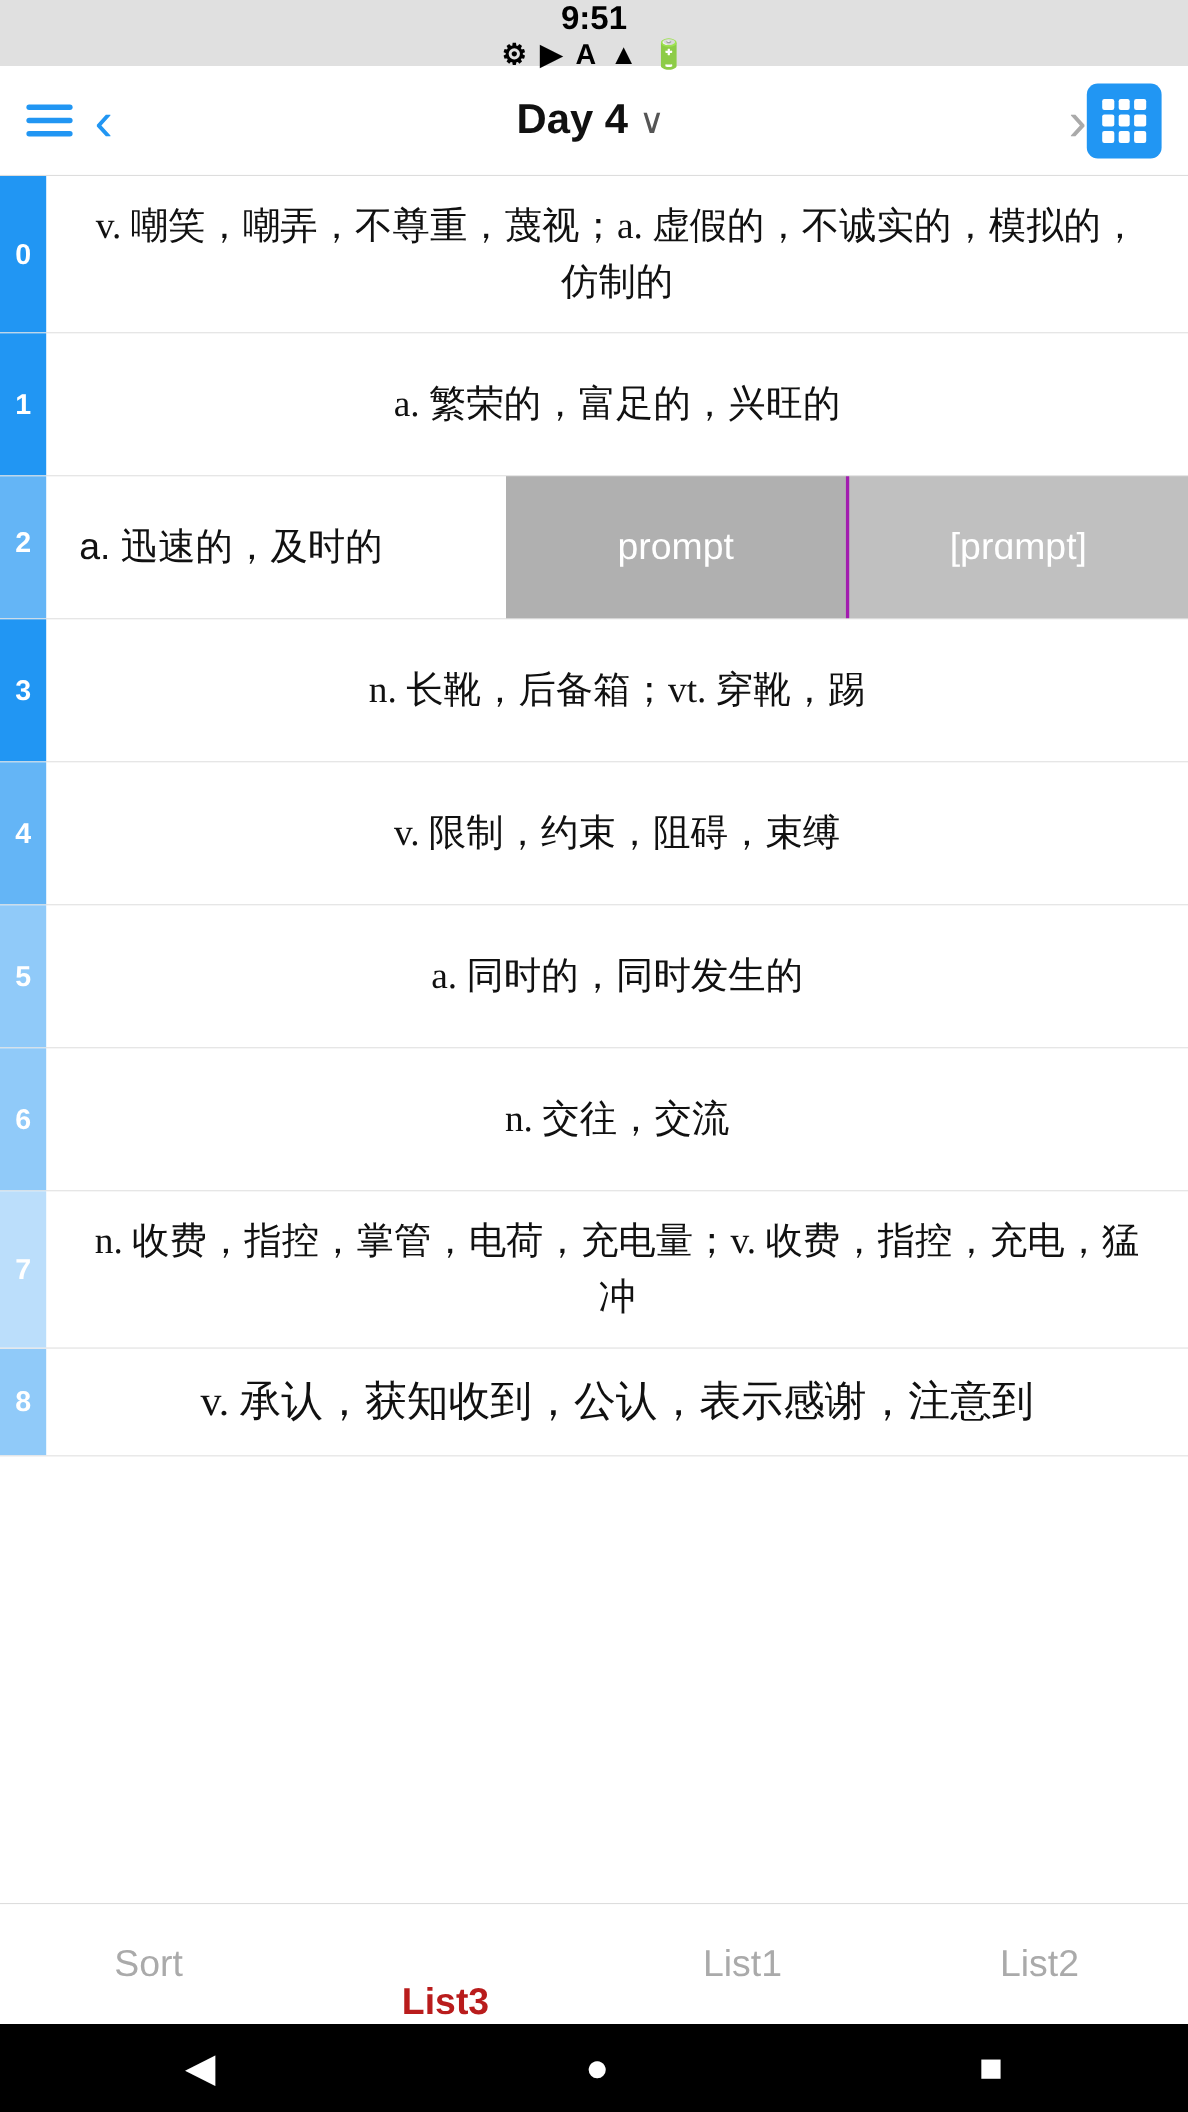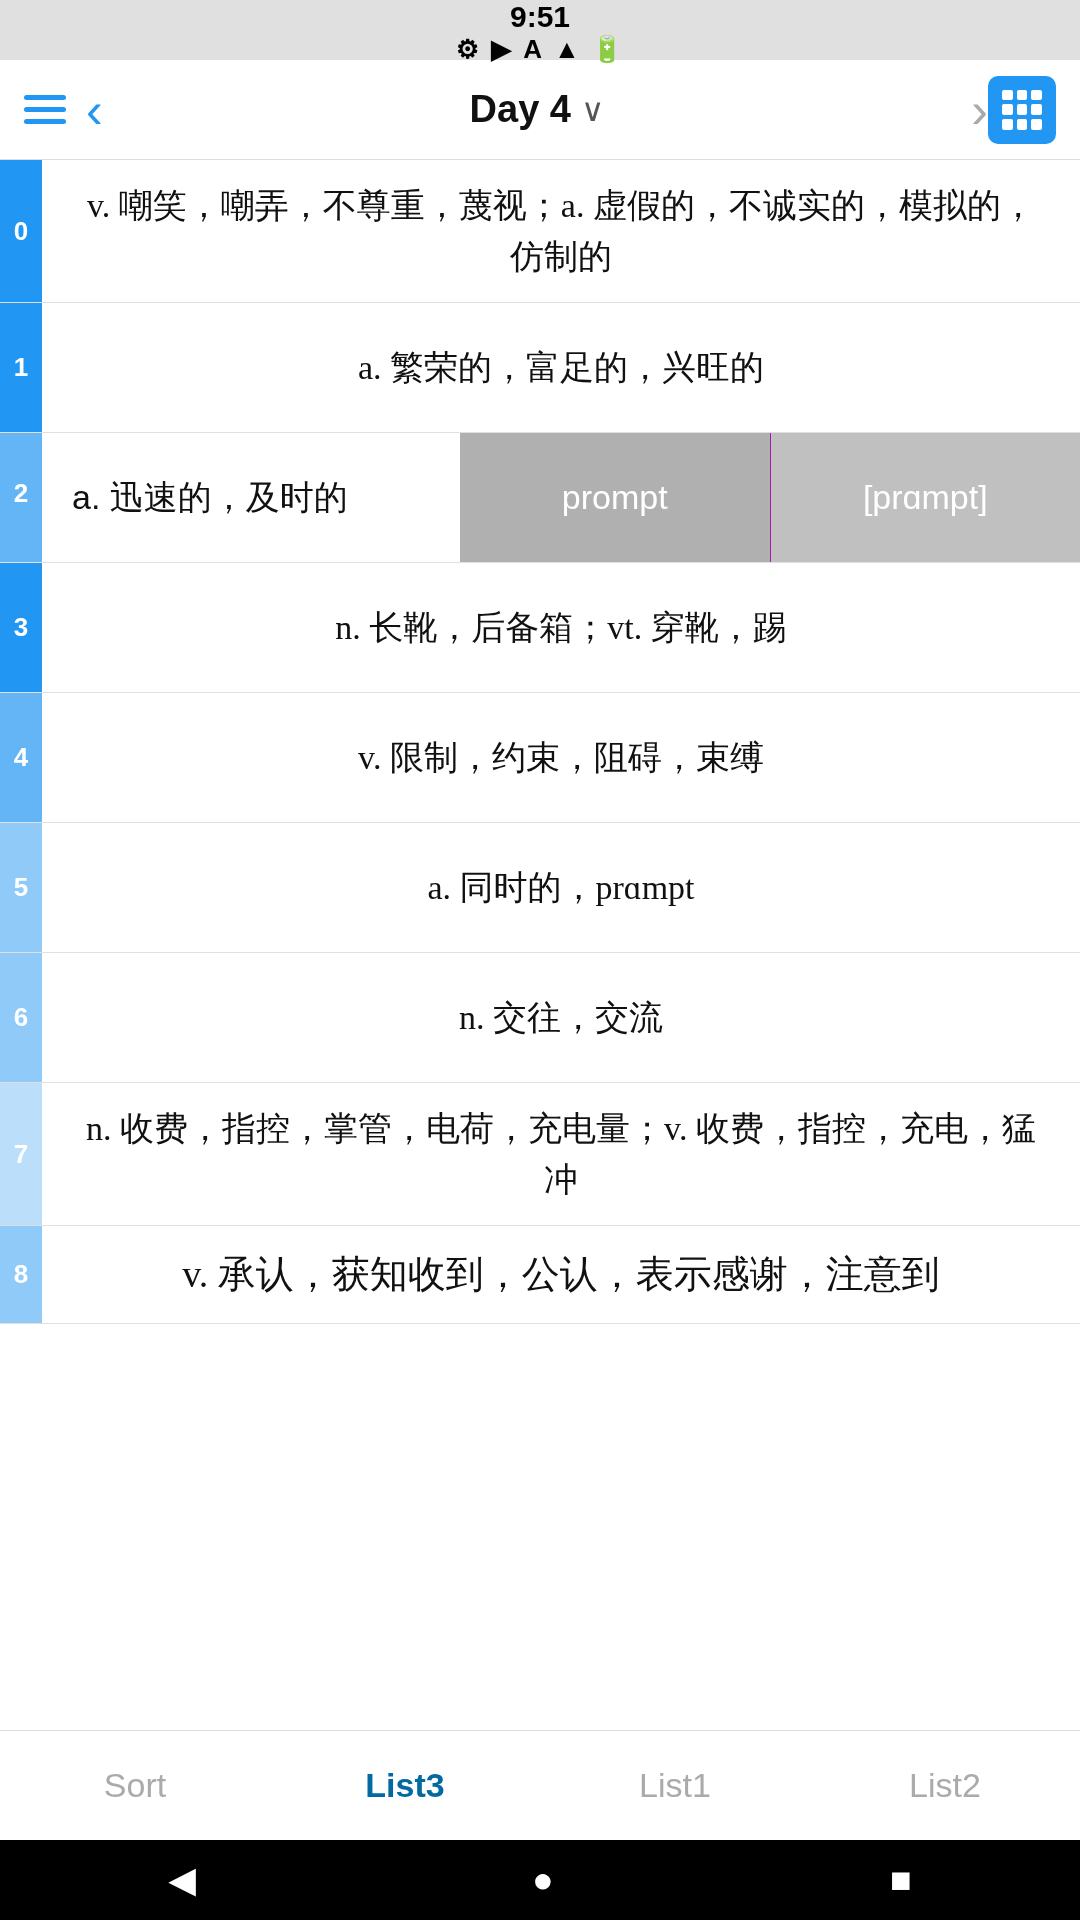--- a/index.html
+++ b/index.html
@@ -189,21 +189,21 @@
       height: 100%;
     }
     .popup-btn {
       flex: 1;
       display: flex;
       align-items: center;
       justify-content: center;
       font-size: 34px;
       color: #fff;
       cursor: pointer;
-      border-left: 1px solid #a21caf;
+      border-left: 3px solid #a21caf;
     }
     .popup-btn:first-child { border-left: none; background: #b0b0b0; }
     .popup-btn:last-child { background: #c0c0c0; }
 
     
     .bottom-tabs {
       position: fixed;
       bottom: 80px;
       width: 1080px;
       height: 110px;
@@ -216,22 +216,23 @@
       flex: 1;
       display: flex;
       align-items: center;
       justify-content: center;
       font-size: 34px;
       color: #aaa;
       cursor: pointer;
       height: 100%;
     }
     .tab-item.active {
-      color: #0369a1;
-      font-weight: bold;
+      color: #b91c1c;
+      font-weight: bold;
+      align-items: flex-end;
     }
 
     
     .android-nav {
       position: fixed;
       bottom: 0;
       width: 1080px;
       height: 80px;
       background: #000;
       display: flex;
@@ -331,21 +332,21 @@
     <div class="row-content">n. 长靴，后备箱；vt. 穿靴，踢</div>
   </div>
 
   <div class="word-row">
     <div class="row-index light">4</div>
     <div class="row-content">v. 限制，约束，阻碍，束缚</div>
   </div>
 
   <div class="word-row">
     <div class="row-index lighter">5</div>
-    <div class="row-content">a. 同时的，prɑmpt</div>
+    <div class="row-content">a. 同时的，同时发生的</div>
   </div>
 
   <div class="word-row">
     <div class="row-index lighter">6</div>
     <div class="row-content">n. 交往，交流</div>
   </div>
 
   <div class="word-row">
     <div class="row-index lightest">7</div>
     <div class="row-content">n. 收费，指控，掌管，电荷，充电量；v. 收费，指控，充电，猛冲</div>

